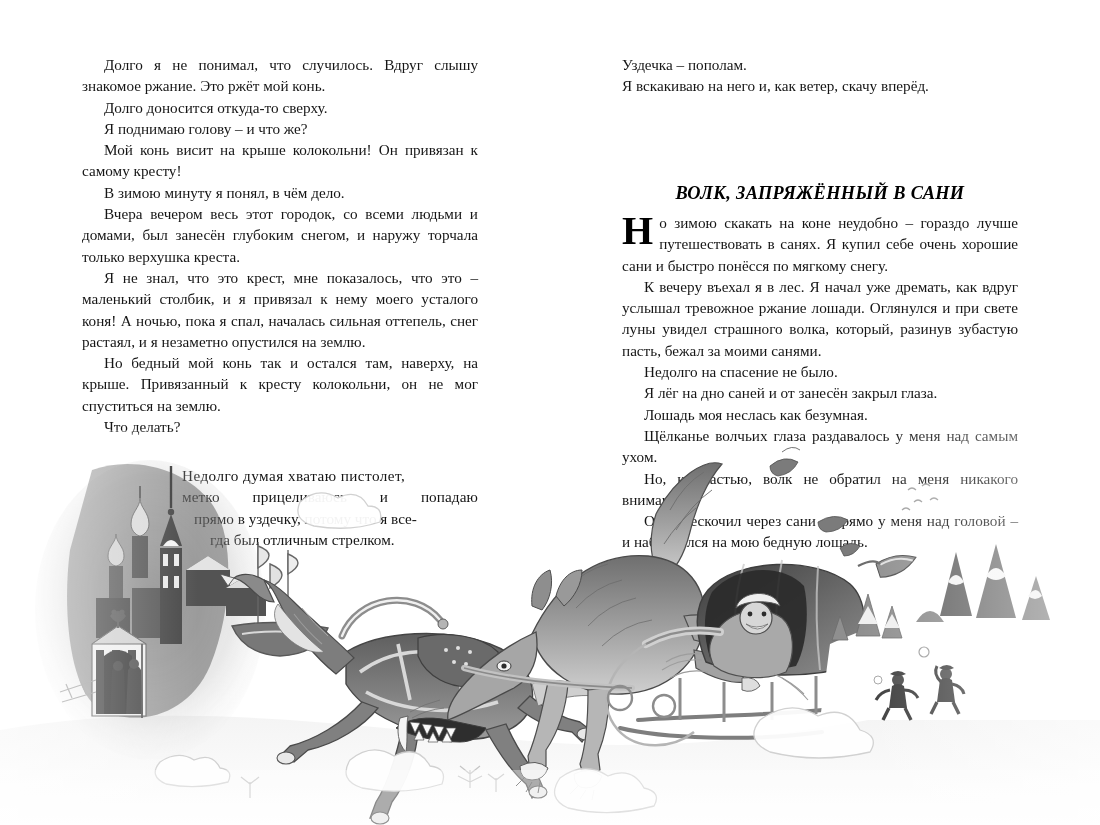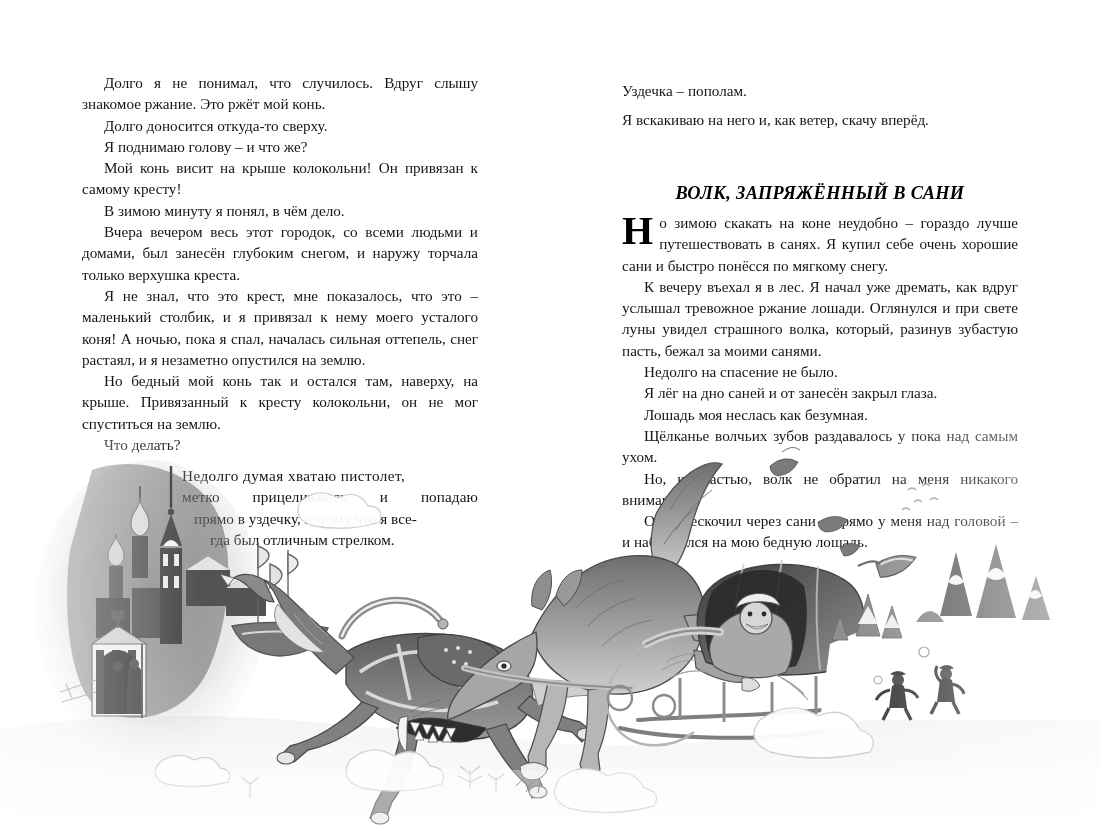--- a/index.html
+++ b/index.html
@@ -14,37 +14,37 @@
     height: 825px;
     background: #ffffff;
     overflow: hidden;
     font-family: "Liberation Serif", "DejaVu Serif", serif;
     color: #1a1a1a;
   }
 
   
   .col {
     position: absolute;
-    top: 72px;
+    top: 54px;
     width: 396px;
     font-size: 15.2px;
     line-height: 21.3px;
     text-align: justify;
     text-justify: inter-word;
     color: #151515;
     hyphens: manual;
   }
   .col-left  { left: 82px; }
   .col-right { left: 622px; }
 
   .para {
     margin: 0;
     text-indent: 22px;
   }
-  .para.noindent { text-indent: 0; margin-top: 8px; }
+  .para.noindent { text-indent: 0; }
 
   
   .stair {
     margin: 0;
     text-align: justify;
   }
   .stair .ln {
     display: block;
     white-space: nowrap;
   }
@@ -133,21 +133,21 @@
   <h2 class="chapter-heading">ВОЛК, ЗАПРЯЖЁННЫЙ В САНИ</h2>
 
   <div class="col col-right" style="top:212px;">
     <p class="dropcap-para">
       <span class="dropcap">Н</span><span>о зимою скакать на коне неудобно – гораздо лучше путешествовать в санях. Я купил себе очень хорошие сани и быстро понёсся по мягкому снегу.</span>
     </p>
     <p class="para">К вечеру въехал я в лес. Я начал уже дремать, как вдруг услышал тревожное ржание лошади. Оглянулся и при свете луны увидел страшного волка, который, разинув зубастую пасть, бежал за моими санями.</p>
     <p class="para">Недолго на спасение не было.</p>
     <p class="para">Я лёг на дно саней и от занесён закрыл глаза.</p>
     <p class="para">Лошадь моя неслась как безумная.</p>
-    <p class="para">Щёлканье волчьих зубов раздавалось у пока над самым ухом.</p>
+    <p class="para">Щёлканье волчьих глаза раздавалось у меня над самым ухом.</p>
     <p class="para">Но, к счастью, волк не обратил на меня никакого внимания.</p>
     <p class="para">Он перескочил через сани – прямо у меня над головой – и набросился на мою бедную лошадь.</p>
   </div>
 
   <div class="illustration">
     <svg viewBox="0 0 1100 395" xmlns="http://www.w3.org/2000/svg" aria-hidden="true">
       <defs>
         <linearGradient id="townFade" x1="0" y1="0" x2="1" y2="0">
           <stop offset="0" stop-color="#ffffff" stop-opacity="1"></stop>
           <stop offset="0.18" stop-color="#ffffff" stop-opacity="0"></stop>

